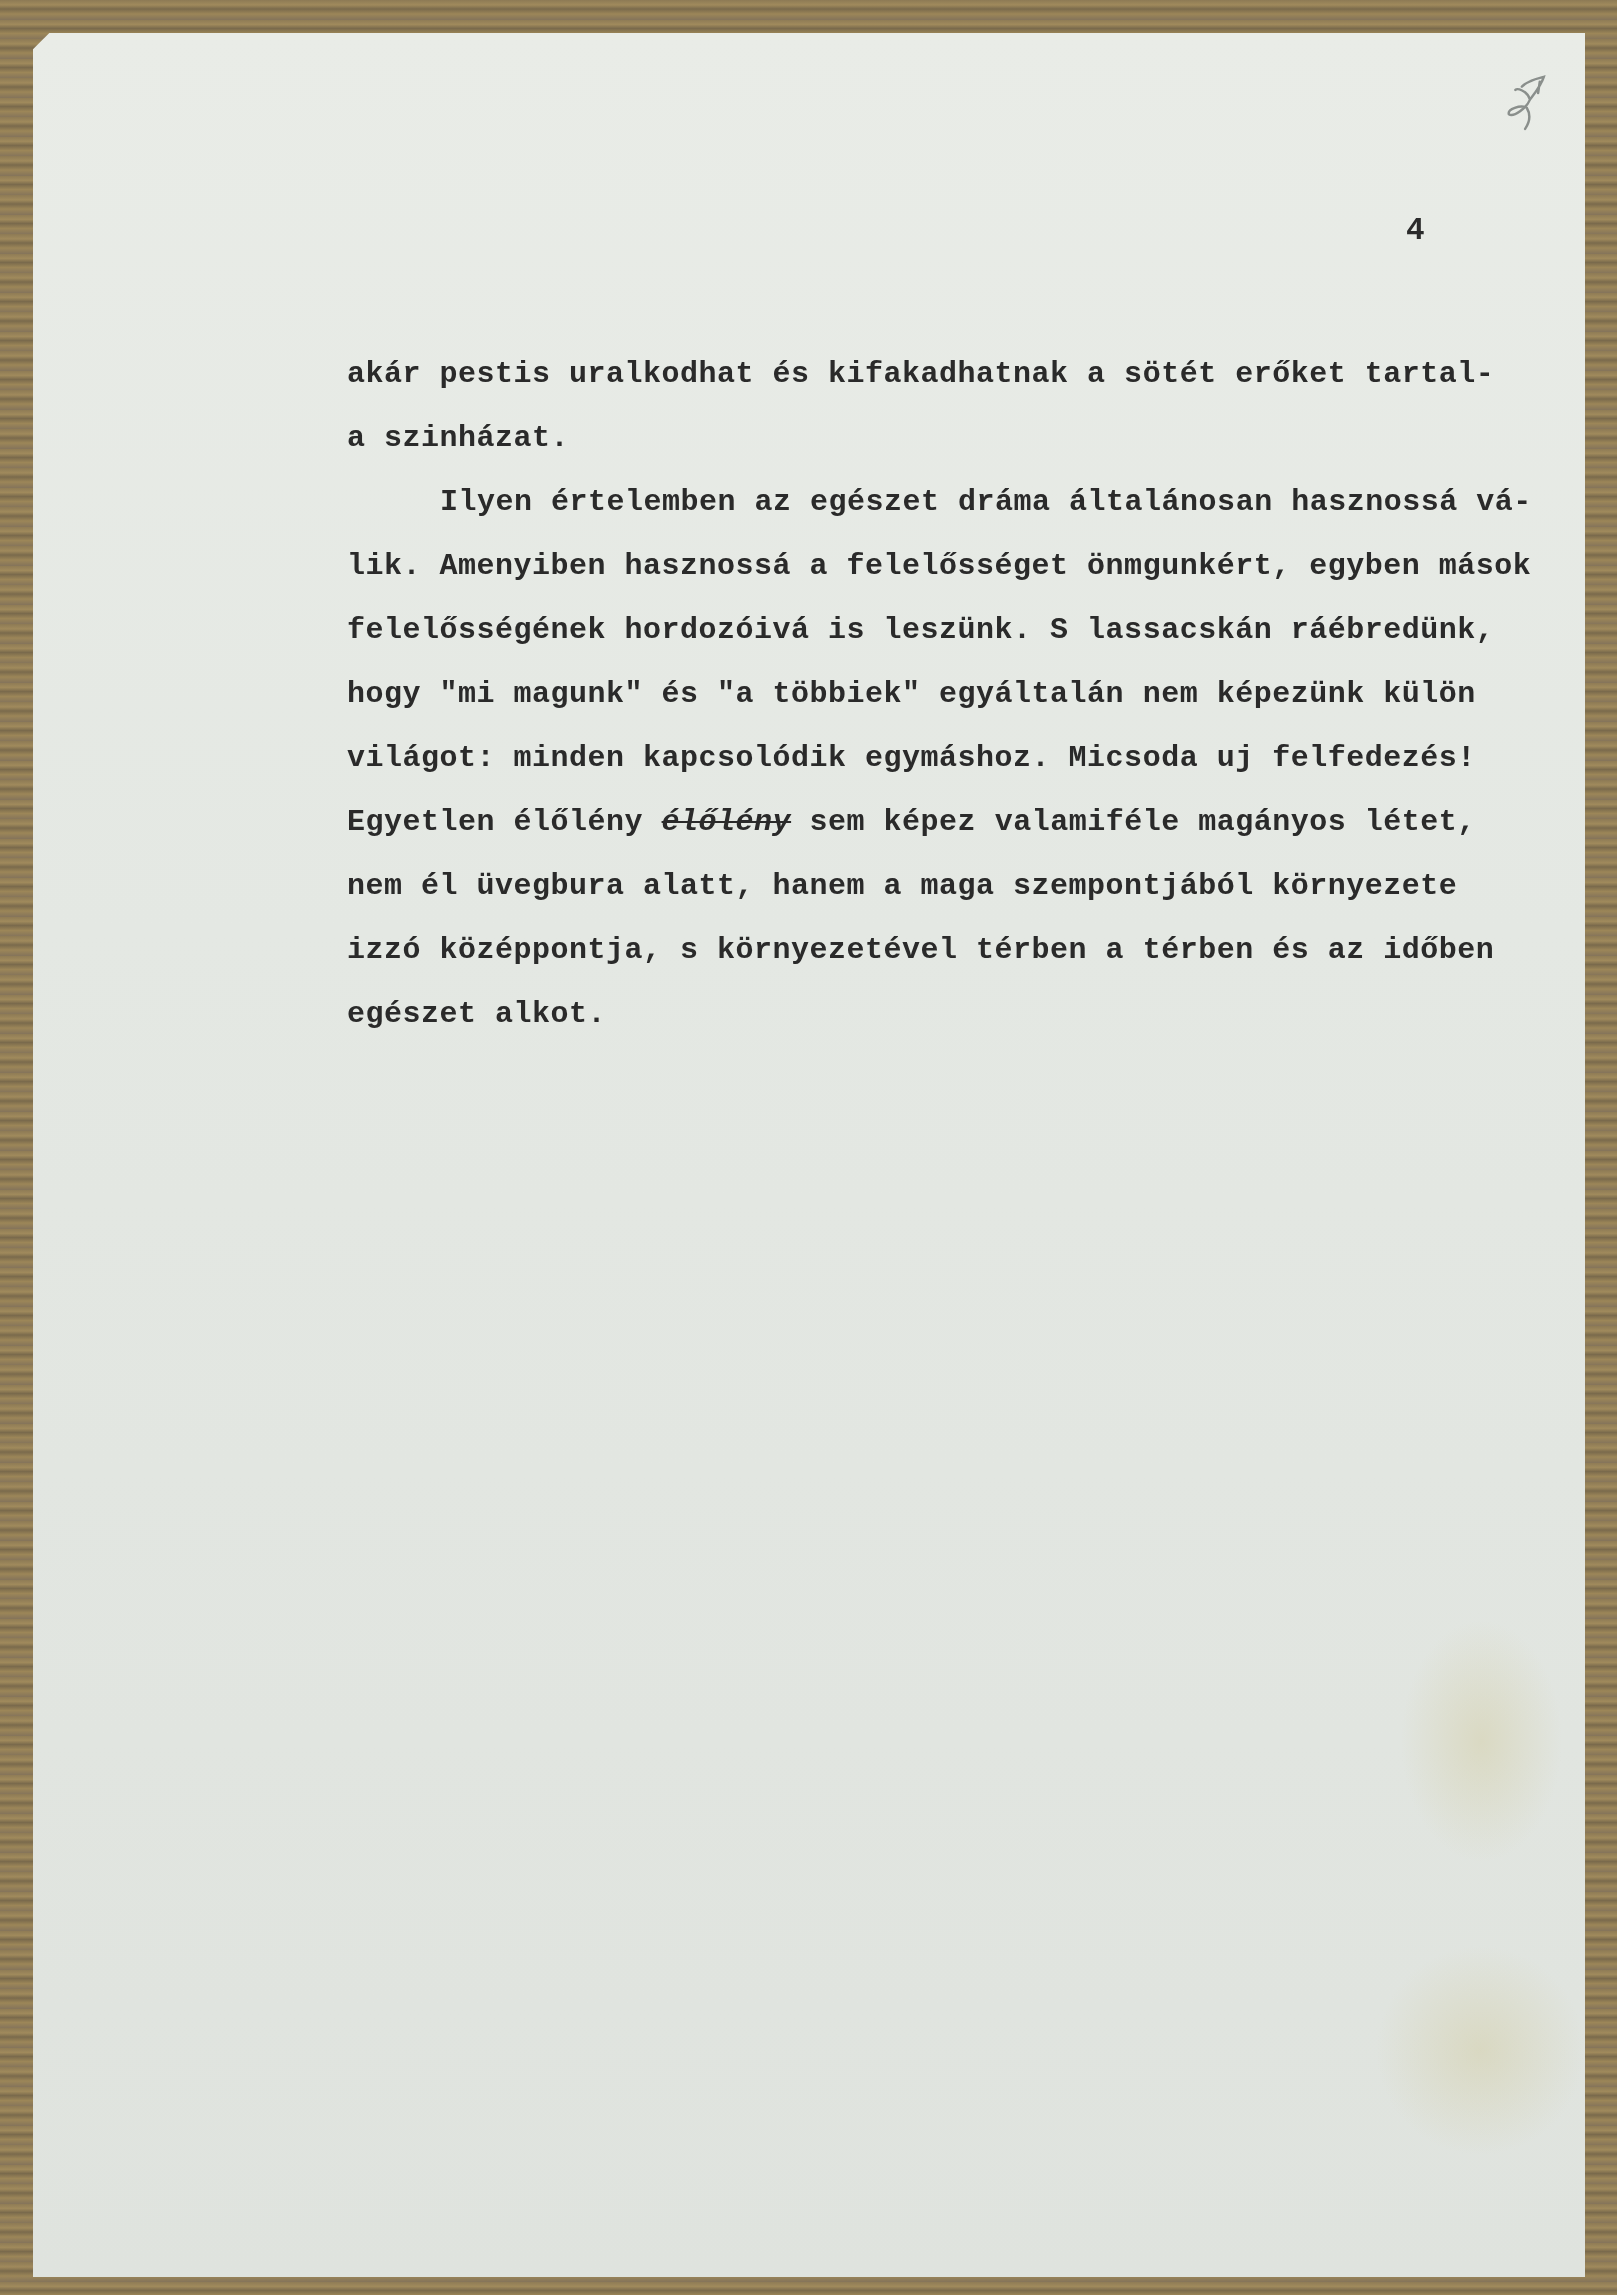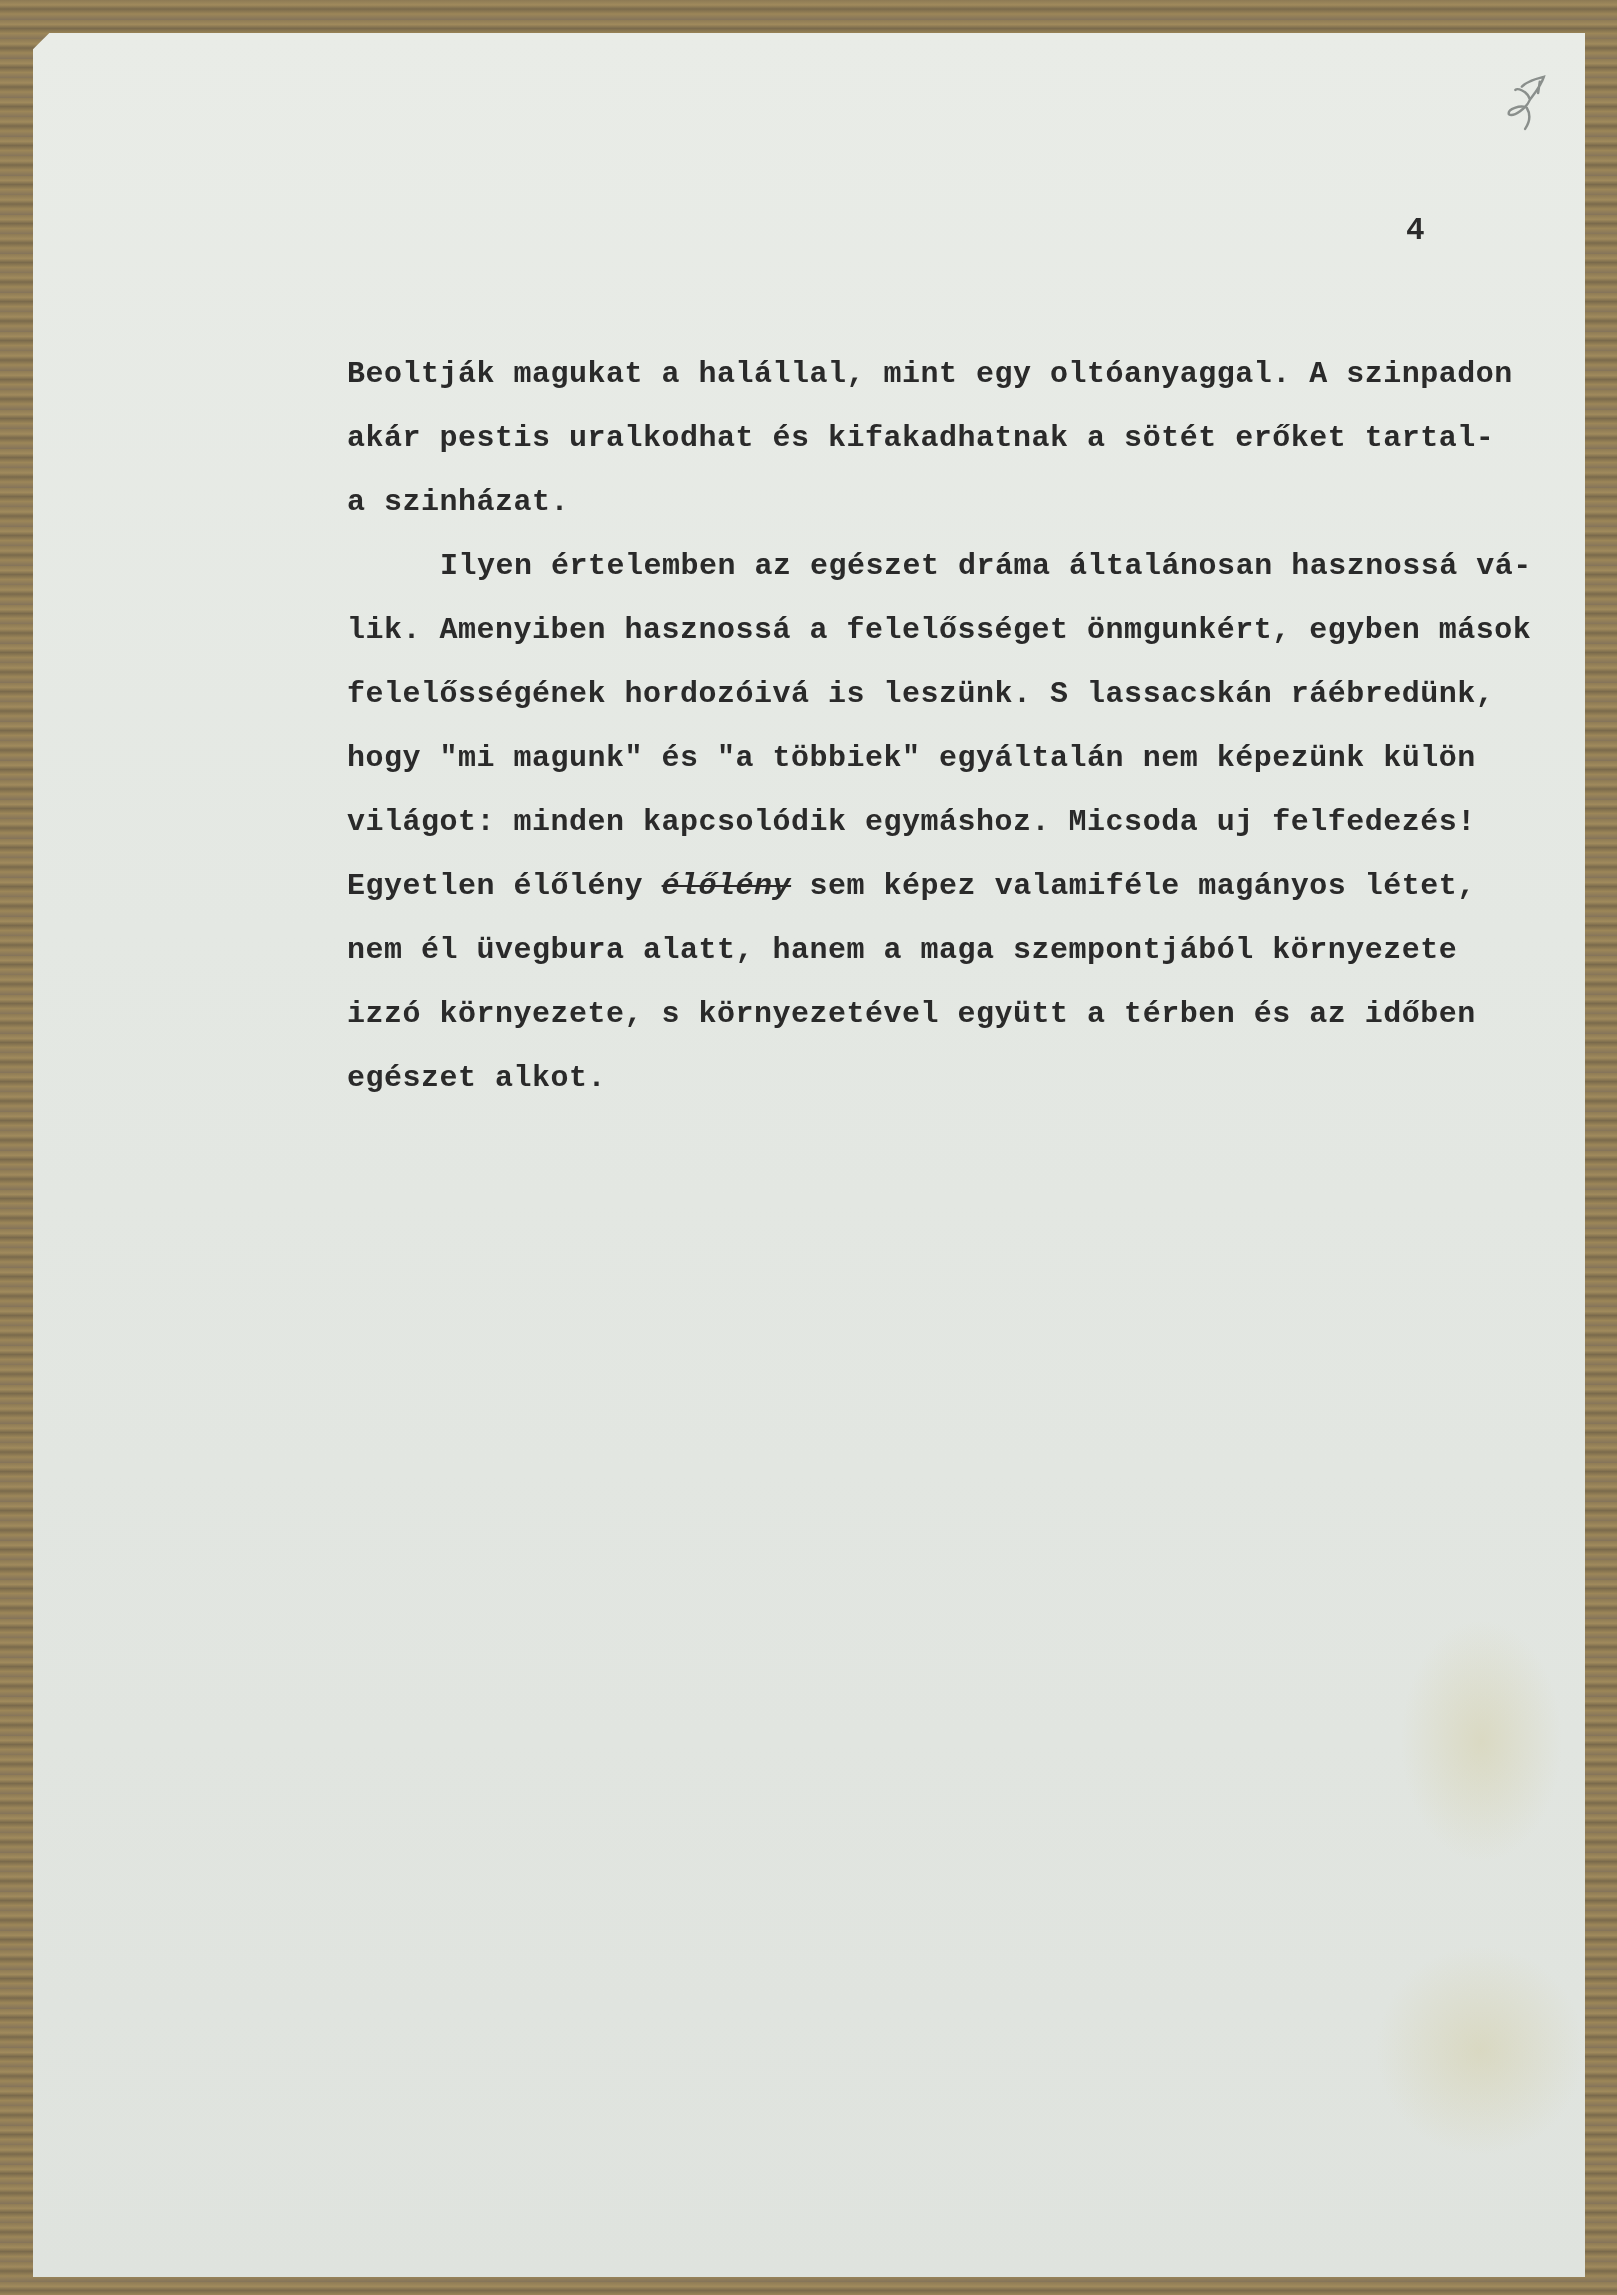--- a/index.html
+++ b/index.html
@@ -41,29 +41,28 @@
 </div>
 
 <svg class="folio" viewBox="0 0 60 80">
   <path d="M28 18 C36 10, 48 8, 55 6 C52 16, 44 26, 38 34 C34 22, 22 20, 20 22 M38 34 C34 44, 18 56, 12 52 C10 46, 26 40, 34 44 C40 54, 36 64, 32 70 M50 12 L48 26" fill="none" stroke="#8a8f8c" stroke-width="3" stroke-linecap="round"></path>
 </svg>
 
 <div class="page-number">4</div>
 
 <div class="text-block">
   <div>
-    <span class="line">Beoltják magukat a halállal, mint egy oltóanyaggal. A szinpadon</span>
     <span class="line">akár pestis uralkodhat és kifakadhatnak a sötét erőket tartal-</span>
     <span class="line">a szinházat.</span>
   </div>
   <div>
     <span class="line indent">Ilyen értelemben az egészet dráma általánosan hasznossá vá-</span>
     <span class="line">lik. Amenyiben hasznossá a felelősséget önmgunkért, egyben mások</span>
     <span class="line">felelősségének hordozóivá is leszünk. S lassacskán ráébredünk,</span>
     <span class="line">hogy "mi magunk" és "a többiek" egyáltalán nem képezünk külön</span>
     <span class="line">világot: minden kapcsolódik egymáshoz. Micsoda uj felfedezés!</span>
     <span class="line"><span>Egyetlen élőlény </span><span class="strike">élőlény</span><span> sem képez valamiféle magányos létet,</span></span>
     <span class="line">nem él üvegbura alatt, hanem a maga szempontjából környezete</span>
-    <span class="line">izzó környezete, s környezetével együtt a térben és az időben</span>
+    <span class="line">izzó középpontja, s környezetével térben a térben és az időben</span>
     <span class="line">egészet alkot.</span>
   </div>
 </div>
 
 
 </body></html>

